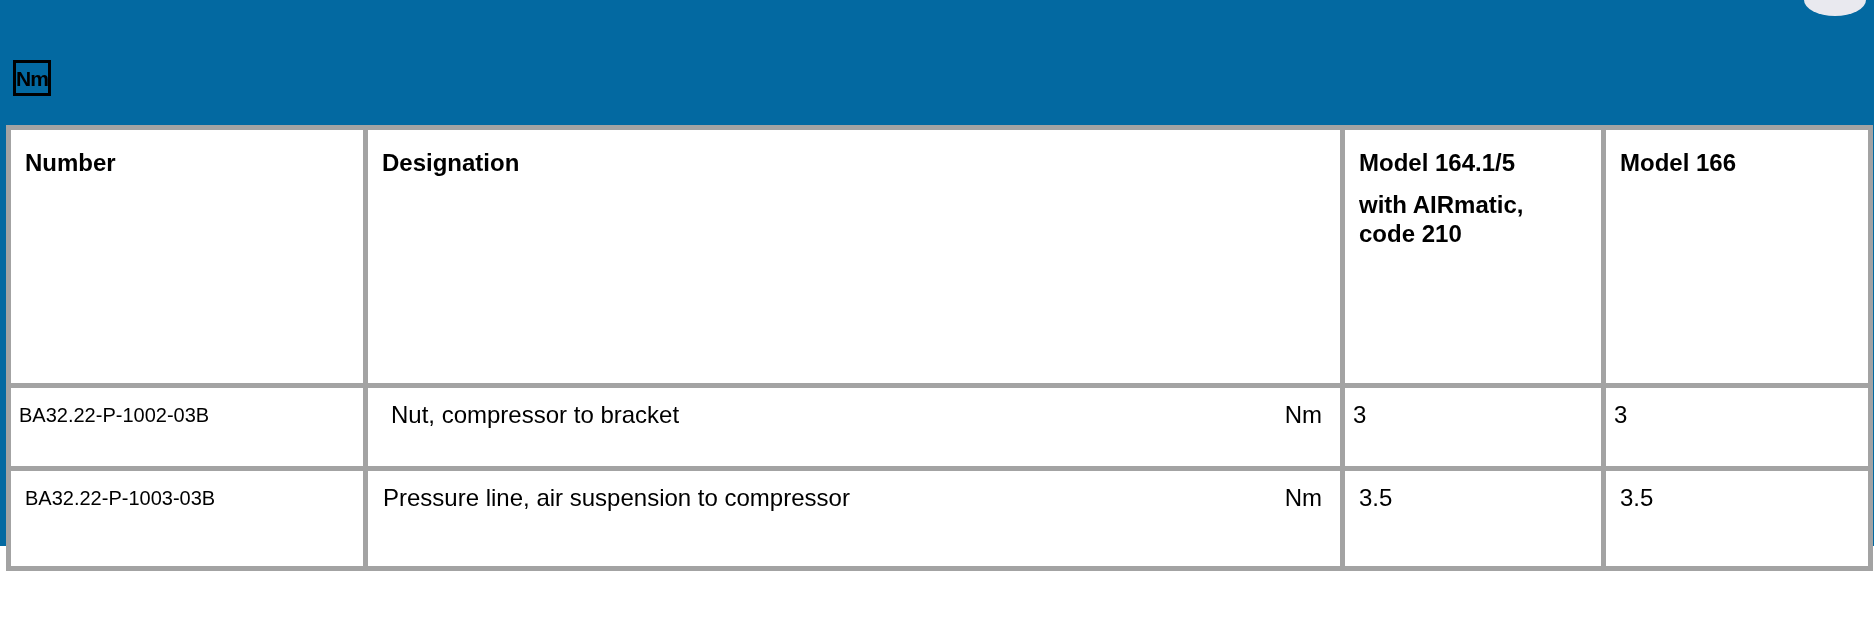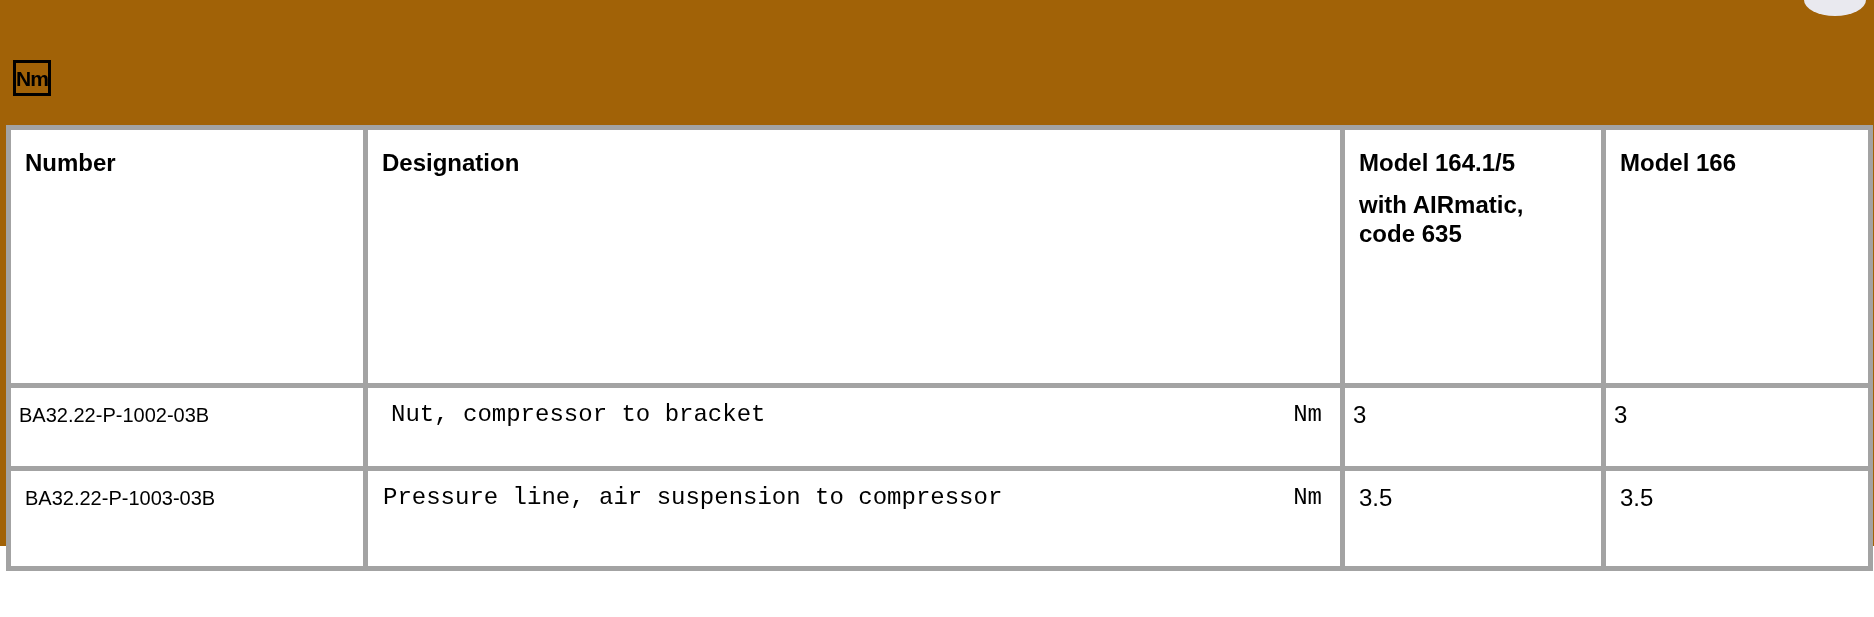--- a/index.html
+++ b/index.html
@@ -6,21 +6,21 @@
   html, body {
     width: 1874px; height: 617px;
     background: #ffffff;
     font-family: "Liberation Sans", sans-serif;
     color: #000000;
     overflow: hidden;
   }
   .page {
     position: relative;
     width: 1874px; height: 546px;
-    background: #a16207;
+    background: #0369a1;
   }
 
   
   .corner-watermark {
     position: absolute;
     top: -16px; left: 1804px;
     width: 62px; height: 32px;
     background: #e9e9ef;
     border-radius: 50%;
   }
@@ -96,21 +96,20 @@
     white-space: nowrap;
   }
   td.des-cell { padding: 0; }
   .des-wrap {
     display: flex;
     justify-content: space-between;
     align-items: flex-start;
     padding: 13px 18px 0 15px;
     font-size: 24px;
     line-height: 1.2;
-    font-family: Liberation Mono, monospace;
   }
   .des-wrap .unit { white-space: nowrap; padding-left: 12px; }
   td.val-cell {
     padding: 13px 10px 0 14px;
     font-size: 24px;
     line-height: 1.2;
   }
 </style>
 </head>
 <body>
@@ -129,21 +128,21 @@
       <col class="col-designation">
       <col class="col-model164">
       <col class="col-model166">
     </colgroup>
     <thead>
       <tr>
         <th>Number</th>
         <th>Designation</th>
         <th>
           <div>Model 164.1/5</div>
-          <div class="subhead">with AIRmatic, code 635</div>
+          <div class="subhead">with AIRmatic, code 210</div>
         </th>
         <th>Model 166</th>
       </tr>
     </thead>
     <tbody>
       <tr class="data-row-1">
         <td class="num-cell">BA32.22-P-1002-03B</td>
         <td class="des-cell">
           <div class="des-wrap">
             <span>Nut, compressor to bracket</span>

